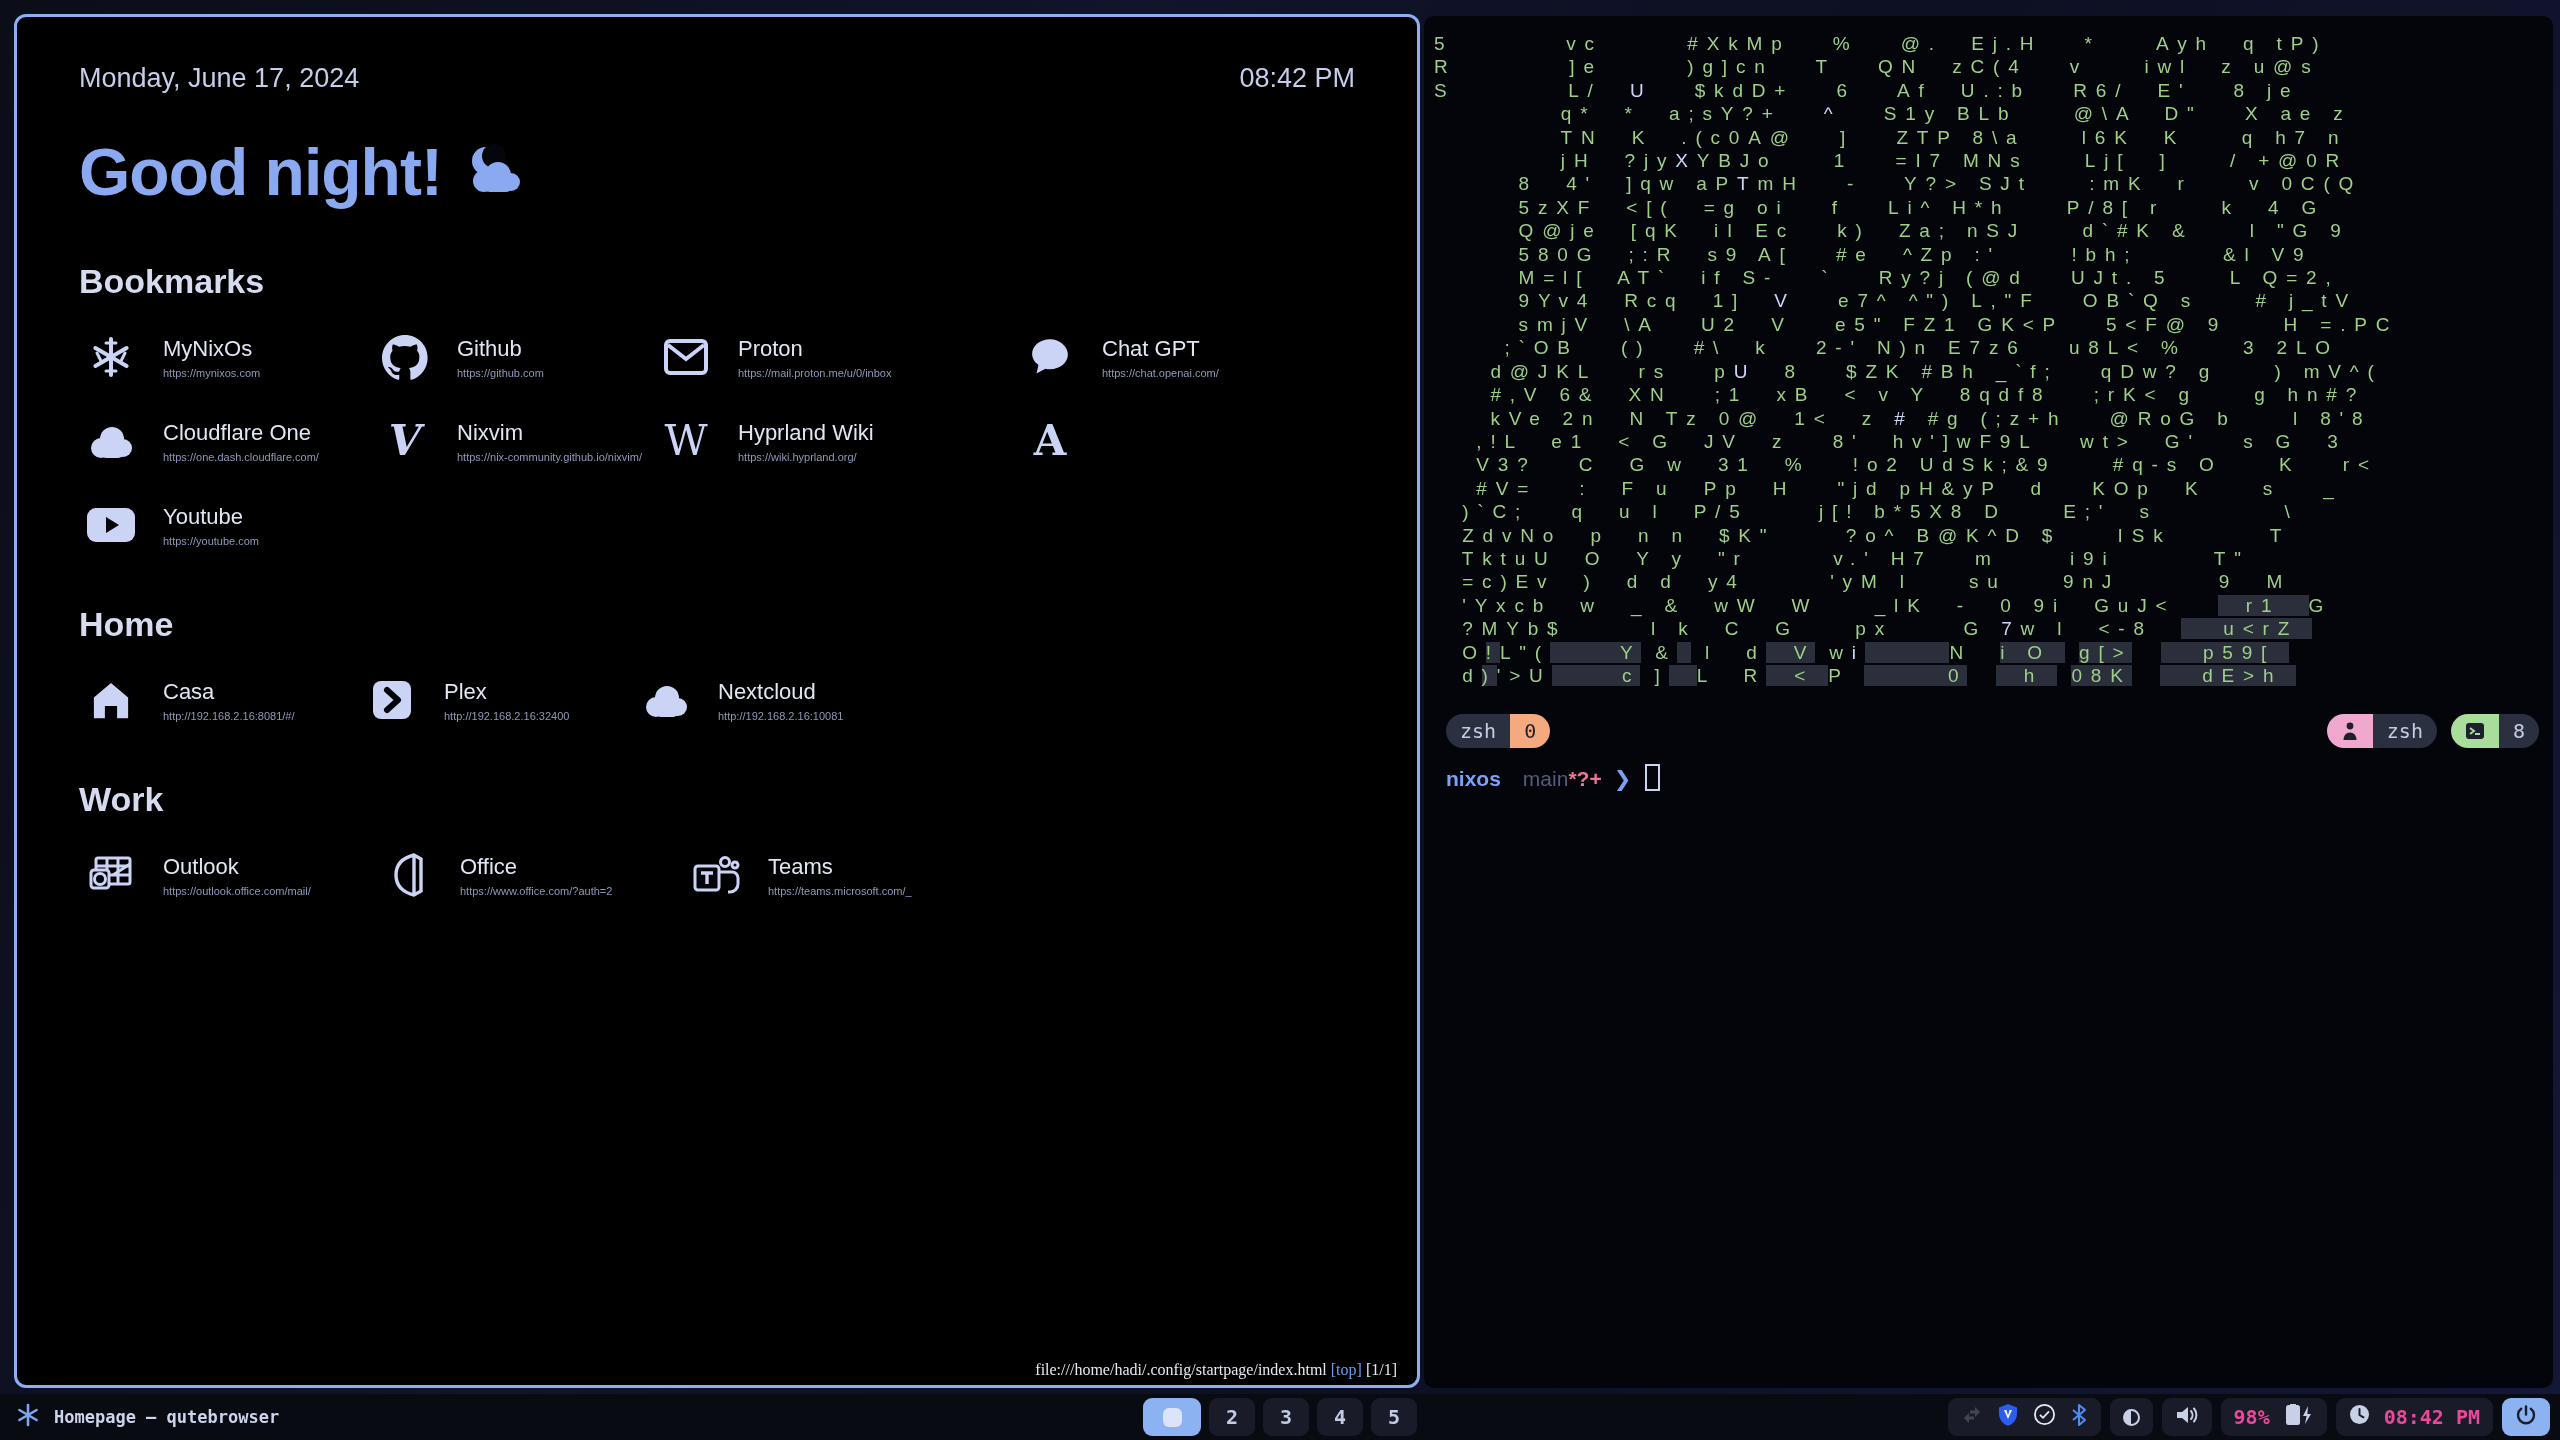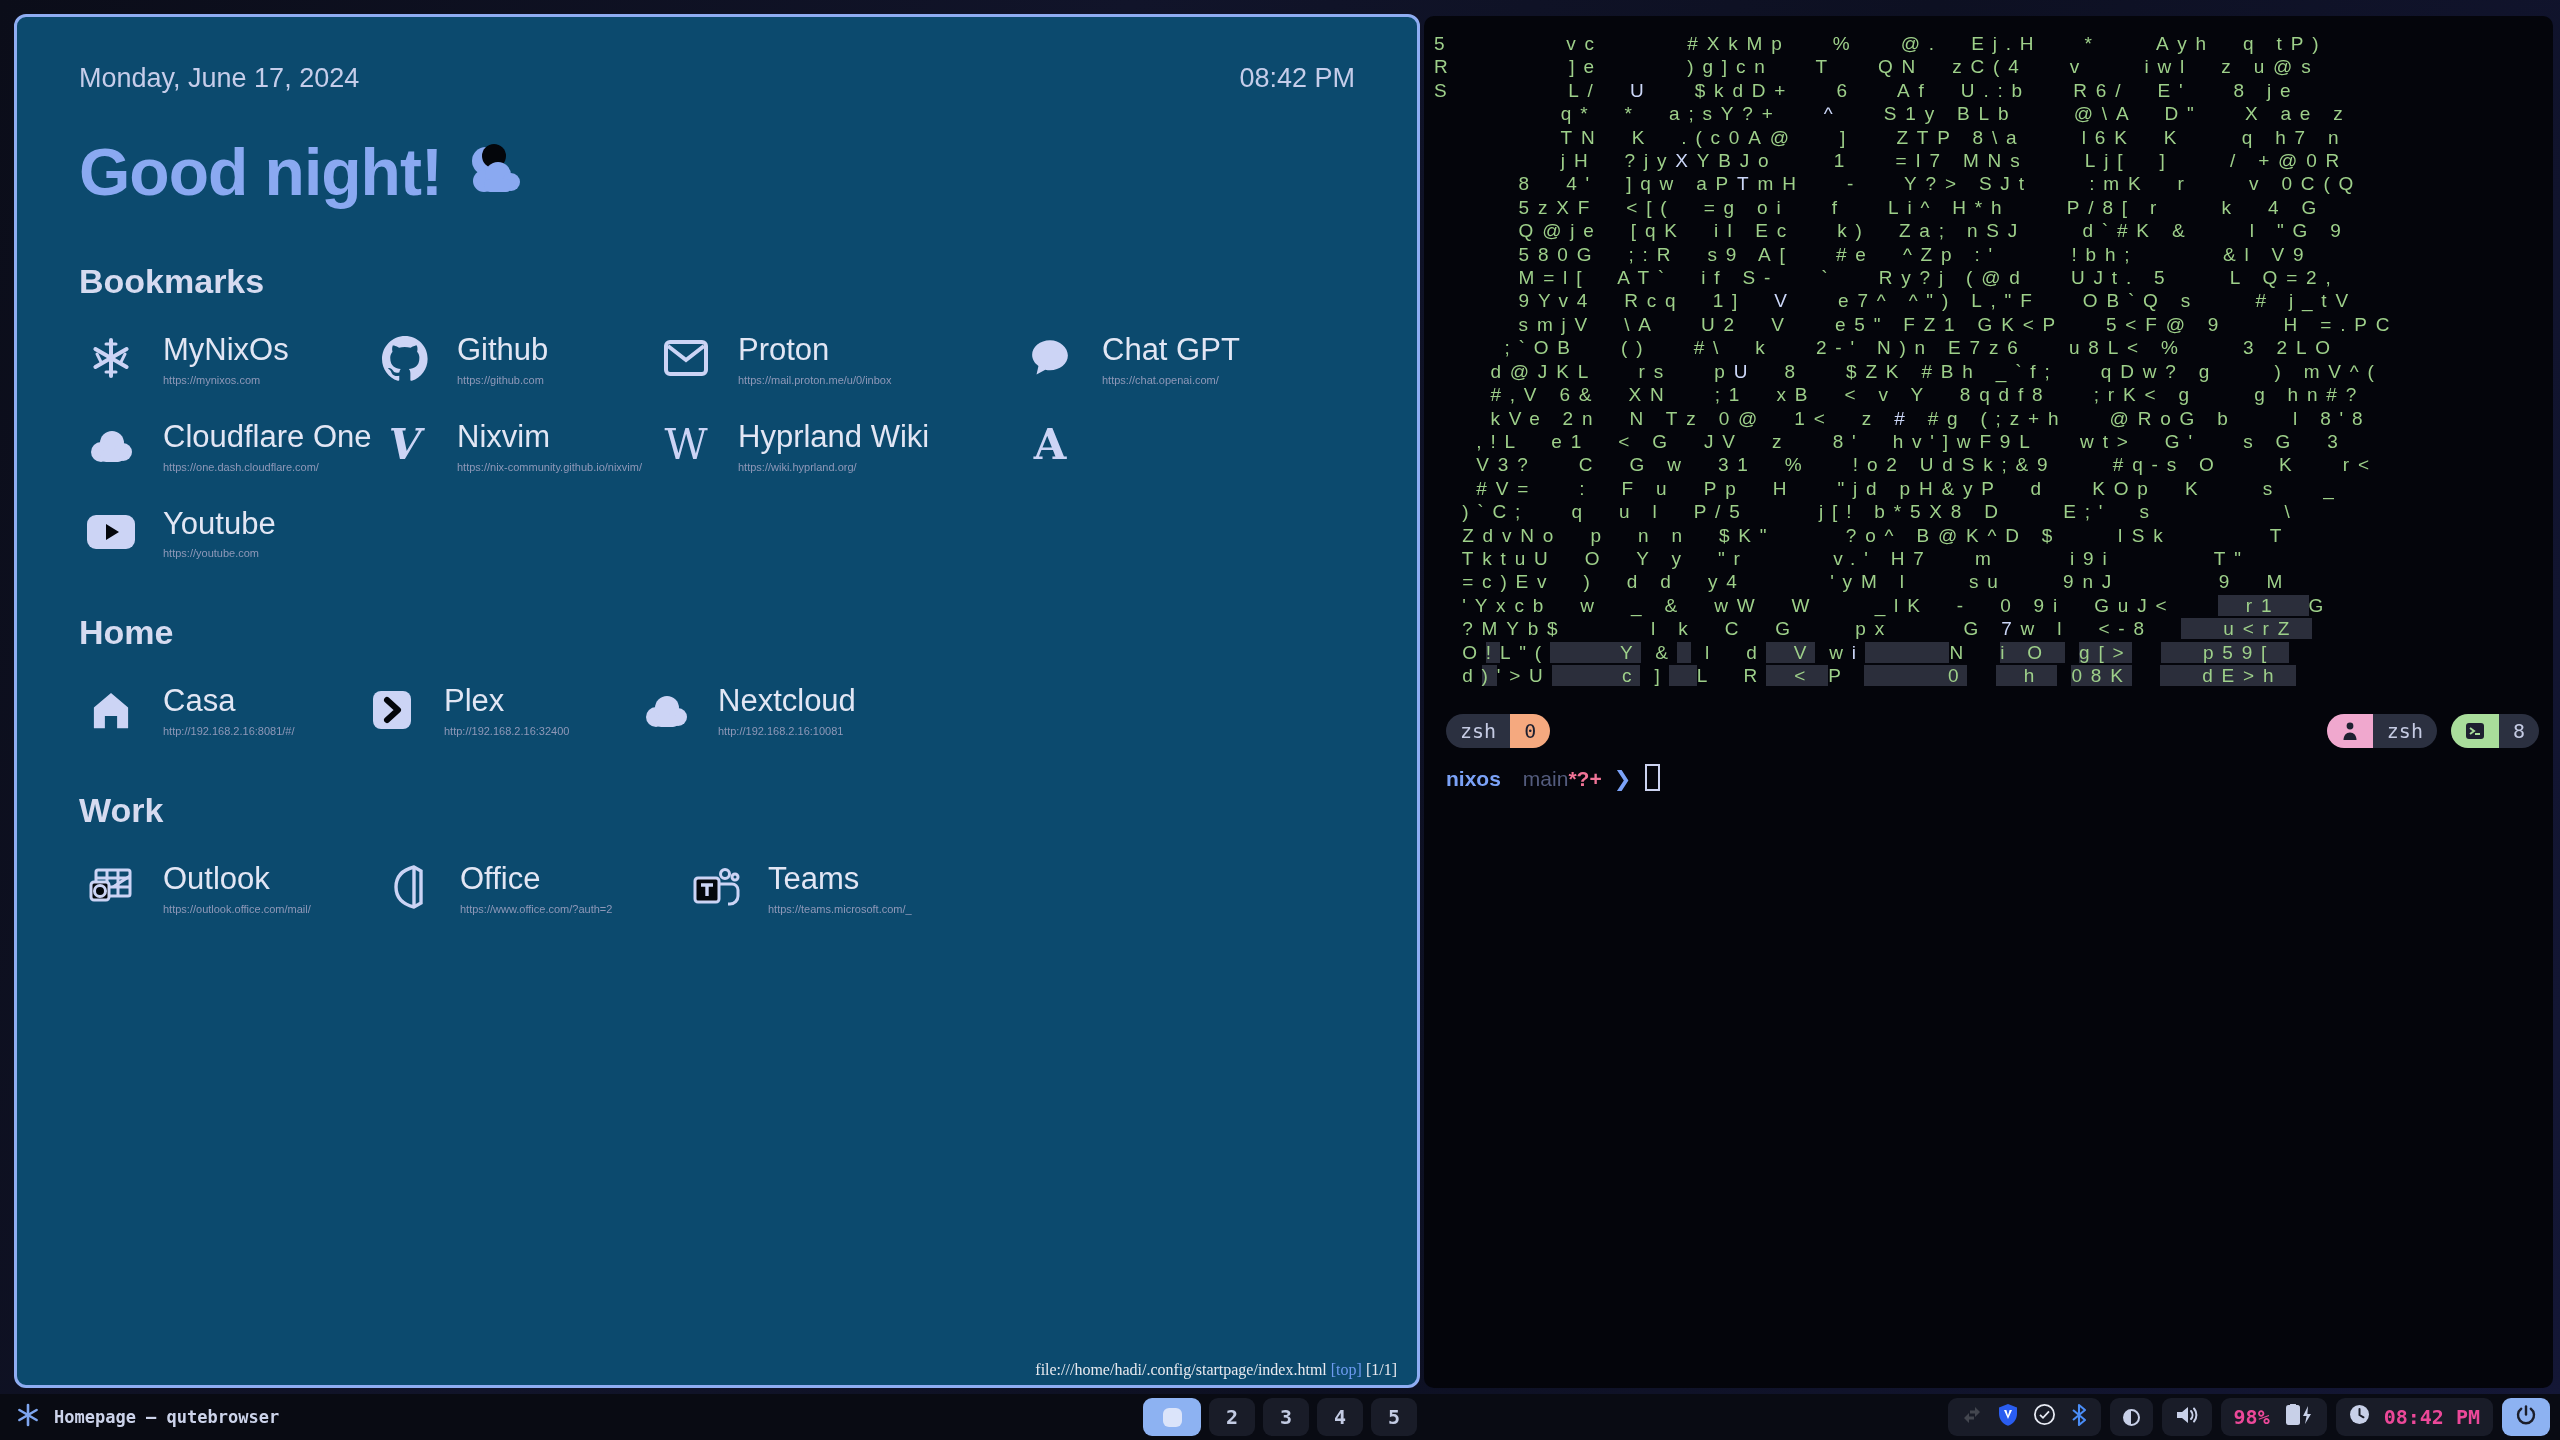--- a/index.html
+++ b/index.html
@@ -2,37 +2,37 @@
 <html><head>
 <meta charset="utf-8">
 <style>
   html,body{margin:0;padding:0;width:2560px;height:1440px;overflow:hidden;
     font-family:"Liberation Sans",sans-serif;
     background:linear-gradient(115deg,#0b0d19 0%,#11142a 35%,#0d1022 60%,#141736 100%);}
   *{box-sizing:border-box;}
 
   
   .browser{position:absolute;left:14px;top:14px;width:1406px;height:1374px;
-    background:#0c4a6e;border:3px solid #8fadf2;border-radius:12px;}
+    background:#000000;border:3px solid #8fadf2;border-radius:12px;}
   .bcontent{position:absolute;inset:0;padding:46px 62px;}
   .topline{display:flex;justify-content:space-between;color:#c6cdea;font-size:27px;}
   .greeting{margin-top:40px;display:flex;align-items:center;gap:20px;
     color:#8aa9f1;font-size:66px;font-weight:bold;letter-spacing:-1px;}
   .sec-title{margin-top:54px;color:#d6dbf0;font-size:34px;font-weight:bold;}
   .sec-title.first{margin-top:52px;}
   .grid{display:grid;margin-top:30px;row-gap:32px;padding-left:6px;}
   .grid-bookmarks{grid-template-columns:294px 281px 364px 1fr;}
   .grid-home{grid-template-columns:281px 274px 1fr;}
   .grid-work{grid-template-columns:297px 308px 1fr;}
   .bitem{display:flex;align-items:center;gap:26px;cursor:pointer;}
   .bicon{width:52px;min-width:52px;height:52px;display:flex;align-items:center;
     justify-content:center;color:#ccd4f5;}
   .bicon svg{display:block;}
   .bicon .glyph{font-family:"DejaVu Serif",serif;font-size:42px;font-weight:bold;color:#ccd4f5;line-height:1;}
-  .btitle{color:#e2e6f4;font-size:31px;line-height:1.25;}
+  .btitle{color:#e2e6f4;font-size:22px;line-height:1.25;}
   .burl{color:#8f98b8;font-size:11px;margin-top:4px;}
   .qstatus{position:absolute;right:20px;bottom:6px;font-size:16px;color:#e8e9ef;font-family:Liberation Serif, serif;}
   .qstatus .scrollpos{color:#6d9bf0;}
 
   
   .term{position:absolute;left:1424px;top:16px;width:1129px;height:1372px;
     background:#04050b;border-radius:10px;overflow:hidden;}
   .matrix{position:absolute;left:10px;top:16px;right:0;
     font-family:Liberation Sans, sans-serif;font-size:19px;line-height:23.4px;
     letter-spacing:8.8px;color:#9ed08a;white-space:pre;}

